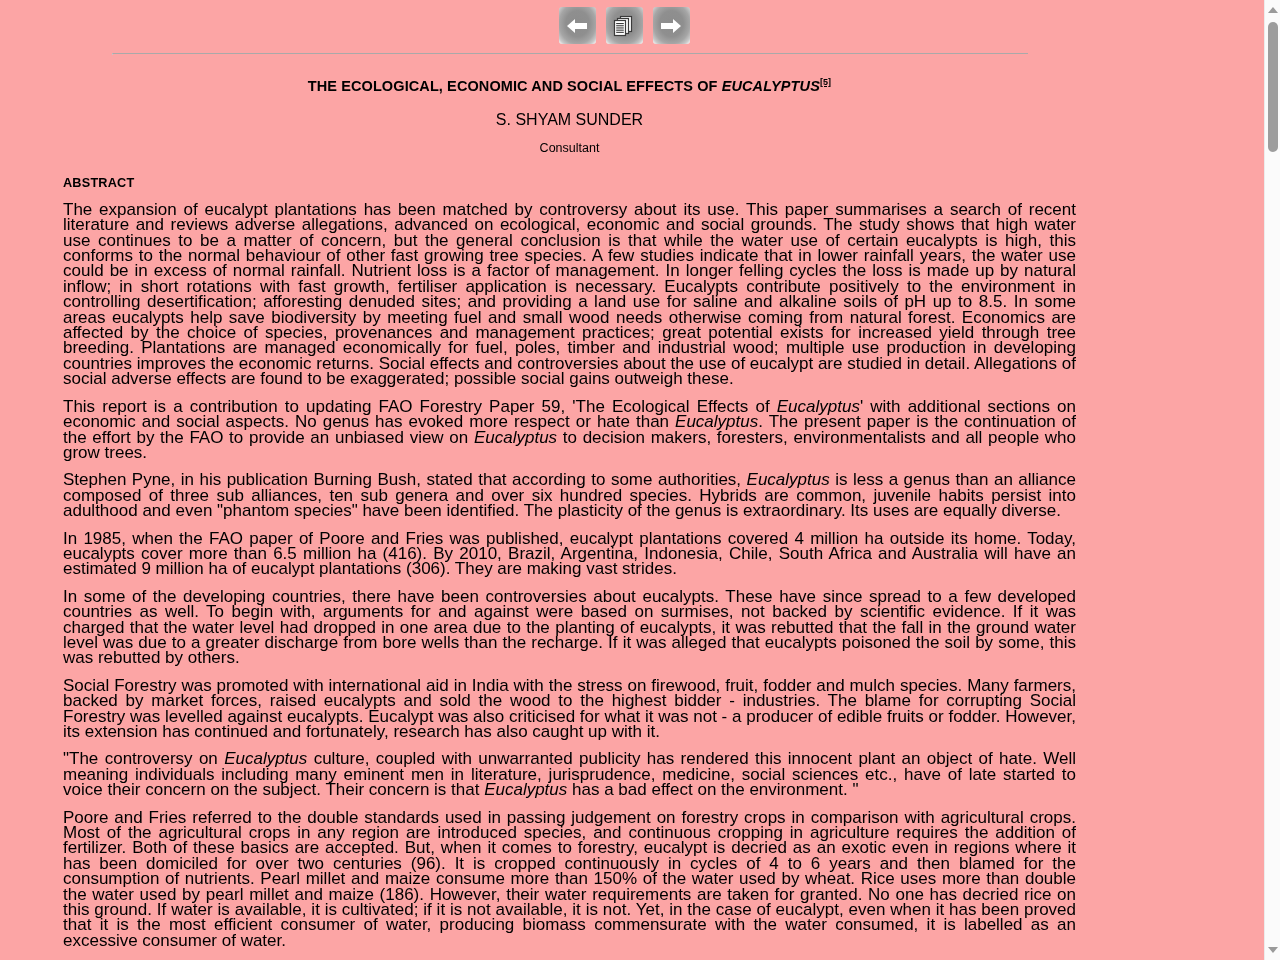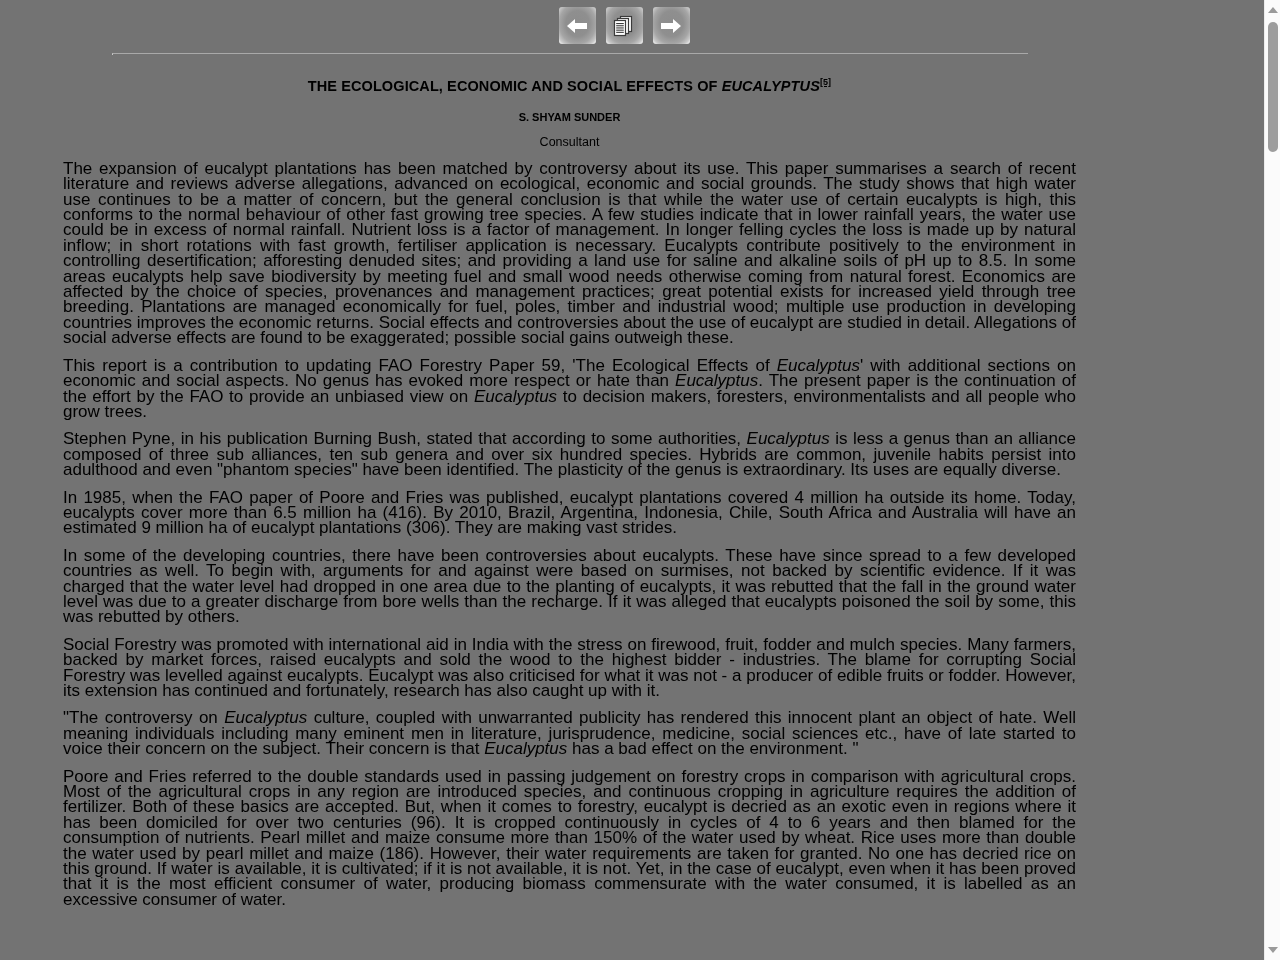--- a/index.html
+++ b/index.html
@@ -22,21 +22,21 @@
     box-sizing: border-box;
   }
 
   .page-area {
     position: absolute;
     top: 0;
     left: 0;
     width: 1264px;
     height: 960px;
     overflow: hidden;
-    background: #737373;
+    background: #fca5a5;
   }
 
   
   .navbar {
     width: 100%;
     padding-top: 7px;
     display: flex;
     justify-content: center;
     align-items: center;
     gap: 10px;
@@ -87,22 +87,22 @@
   .footnote-link {
     font-size: 9px;
     vertical-align: super;
     text-decoration: underline;
     color: #000000;
     cursor: pointer;
   }
 
   .doc-author {
     text-align: center;
-    font-size: 11px;
-    font-weight: bold;
+    font-size: 16px;
+    font-weight: normal;
     margin: 17px 0 12px 0;
   }
 
   .doc-affil {
     text-align: center;
     font-size: 12.5px;
     margin: 8px 0 0 0;
   }
 
   .section-head {
@@ -204,20 +204,21 @@
     <div class="rule"></div>
 
     <div class="doc">
 
       <h1 class="doc-title"><span>THE ECOLOGICAL, ECONOMIC AND SOCIAL EFFECTS OF </span><span class="sci">EUCALYPTUS</span><a class="footnote-link" href="#">[5]</a></h1>
 
       <div class="doc-author">S. SHYAM SUNDER</div>
 
       <div class="doc-affil">Consultant</div>
 
+      <h2 class="section-head">ABSTRACT</h2>
 
       <p class="body-text">The expansion of eucalypt plantations has been matched by controversy about its use. This paper summarises a search of recent literature and reviews adverse allegations, advanced on ecological, economic and social grounds. The study shows that high water use continues to be a matter of concern, but the general conclusion is that while the water use of certain eucalypts is high, this conforms to the normal behaviour of other fast growing tree species. A few studies indicate that in lower rainfall years, the water use could be in excess of normal rainfall. Nutrient loss is a factor of management. In longer felling cycles the loss is made up by natural inflow; in short rotations with fast growth, fertiliser application is necessary. Eucalypts contribute positively to the environment in controlling desertification; afforesting denuded sites; and providing a land use for saline and alkaline soils of pH up to 8.5. In some areas eucalypts help save biodiversity by meeting fuel and small wood needs otherwise coming from natural forest. Economics are affected by the choice of species, provenances and management practices; great potential exists for increased yield through tree breeding. Plantations are managed economically for fuel, poles, timber and industrial wood; multiple use production in developing countries improves the economic returns. Social effects and controversies about the use of eucalypt are studied in detail. Allegations of social adverse effects are found to be exaggerated; possible social gains outweigh these.</p>
 
 
 
       <p class="body-text"><span>This report is a contribution to updating FAO Forestry Paper 59, 'The Ecological Effects of </span><span class="sci">Eucalyptus</span><span>' with additional sections on economic and social aspects. No genus has evoked more respect or hate than </span><span class="sci">Eucalyptus</span><span>. The present paper is the continuation of the effort by the FAO to provide an unbiased view on </span><span class="sci">Eucalyptus</span><span> to decision makers, foresters, environmentalists and all people who grow trees.</span></p>
 
       <p class="body-text"><span>Stephen Pyne, in his publication Burning Bush, stated that according to some authorities, </span><span class="sci">Eucalyptus</span><span> is less a genus than an alliance composed of three sub alliances, ten sub genera and over six hundred species. Hybrids are common, juvenile habits persist into adulthood and even "phantom species" have been identified. The plasticity of the genus is extraordinary. Its uses are equally diverse.</span></p>
 
       <p class="body-text">In 1985, when the FAO paper of Poore and Fries was published, eucalypt plantations covered 4 million ha outside its home. Today, eucalypts cover more than 6.5 million ha (416). By 2010, Brazil, Argentina, Indonesia, Chile, South Africa and Australia will have an estimated 9 million ha of eucalypt plantations (306). They are making vast strides.</p>

